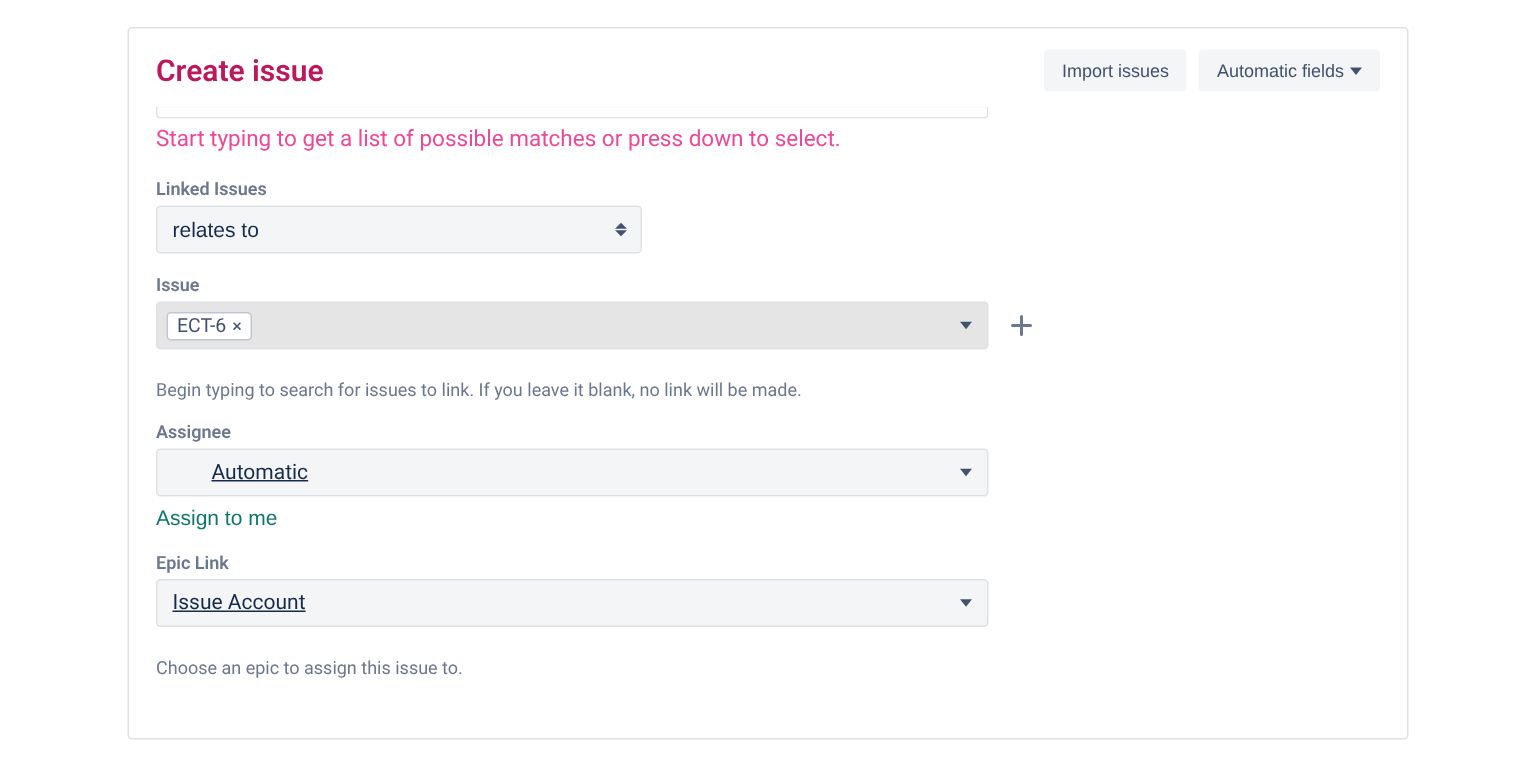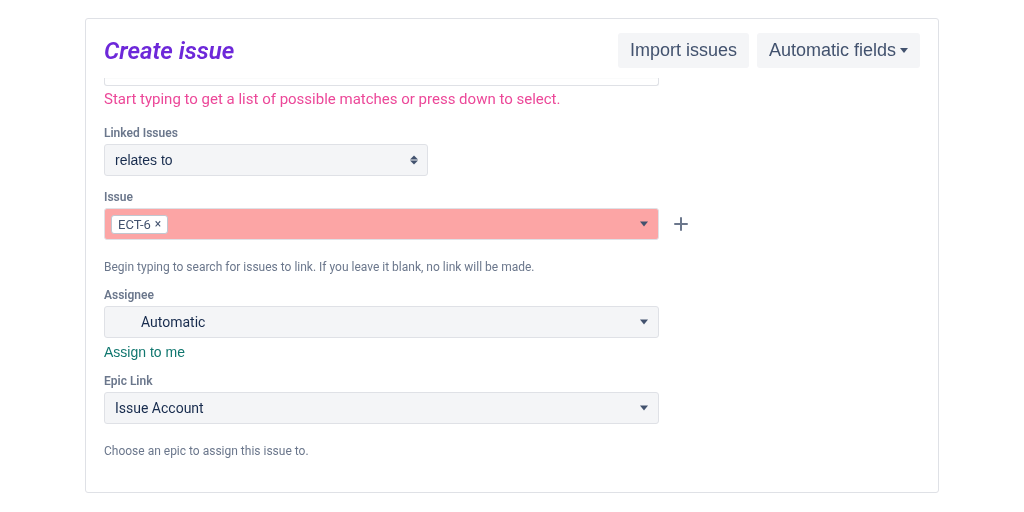--- a/index.html
+++ b/index.html
@@ -23,35 +23,34 @@
     height: 475px;
     overflow: hidden;
   }
   .dialog-header {
     display: flex;
     align-items: center;
     justify-content: space-between;
     margin-bottom: 10px;
   }
   .dialog-title {
-    font-size: 24px;
+    font-size: 20px;
     font-weight: 600;
-    color: #6d28d9;
-    font-style: italic;
+    color: #be185d;
   }
   .header-actions {
     display: flex;
     gap: 8px;
   }
   .header-btn {
     background: #f4f5f7;
     border: none;
     border-radius: 3px;
     padding: 7px 12px;
-    font-size: 18px;
+    font-size: 12px;
     color: #42526E;
     cursor: pointer;
     display: inline-flex;
     align-items: center;
     gap: 4px;
   }
   .form-section {
     margin-top: 0;
   }
   .field-group {
@@ -129,21 +128,21 @@
   }
   .row {
     display: flex;
     align-items: center;
     gap: 10px;
   }
   .tagbox {
     flex: 0 0 555px;
     max-width: 100%;
     width: 555px;
-    background: #fca5a5;
+    background: #e5e5e5;
     border: 1px solid #DFE1E6;
     border-radius: 3px;
     min-height: 32px;
     display: flex;
     align-items: center;
     padding: 3px 26px 3px 6px;
     position: relative;
     cursor: text;
   }
   .tag {
@@ -198,20 +197,21 @@
     border: 1px solid #DFE1E6;
     border-radius: 3px;
     height: 32px;
     display: flex;
     align-items: center;
     padding: 0 26px 0 10px;
     position: relative;
     cursor: pointer;
     font-size: 14px;
     color: #172B4D;
+    text-decoration: underline;
   }
   .dropdown.assignee {
     padding-left: 36px;
   }
   .link-btn {
     background: none;
     border: none;
     color: #0f766e;
     font-size: 14px;
     font-weight: 500;

